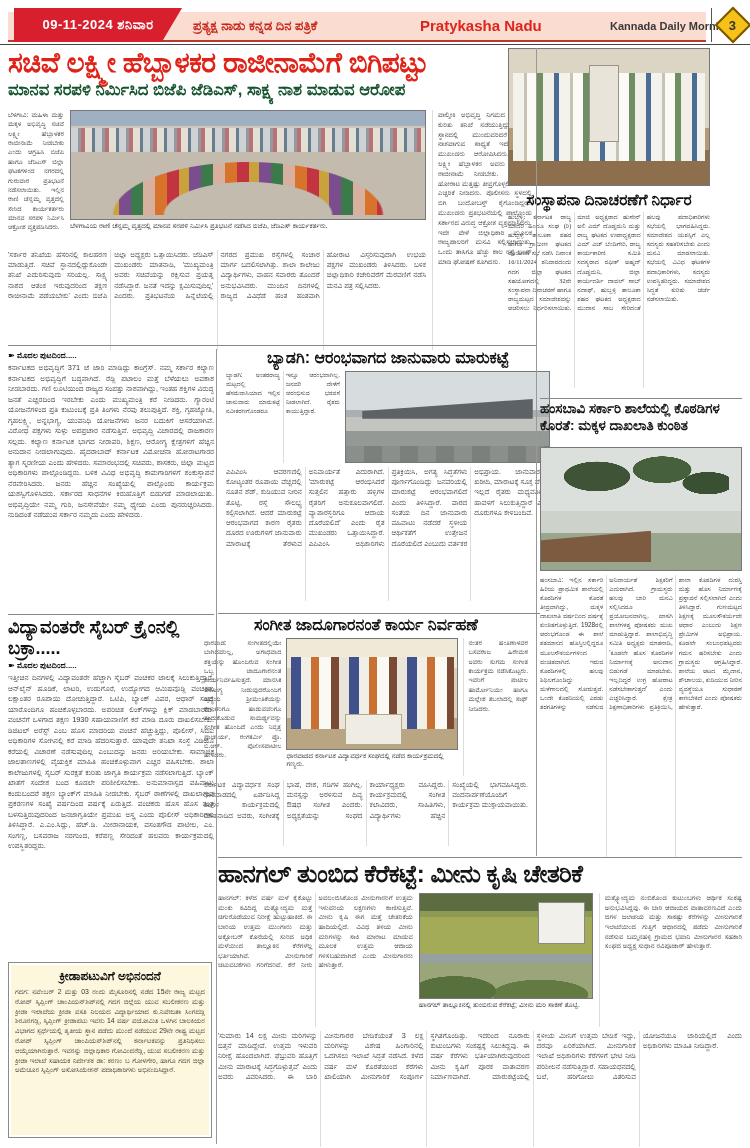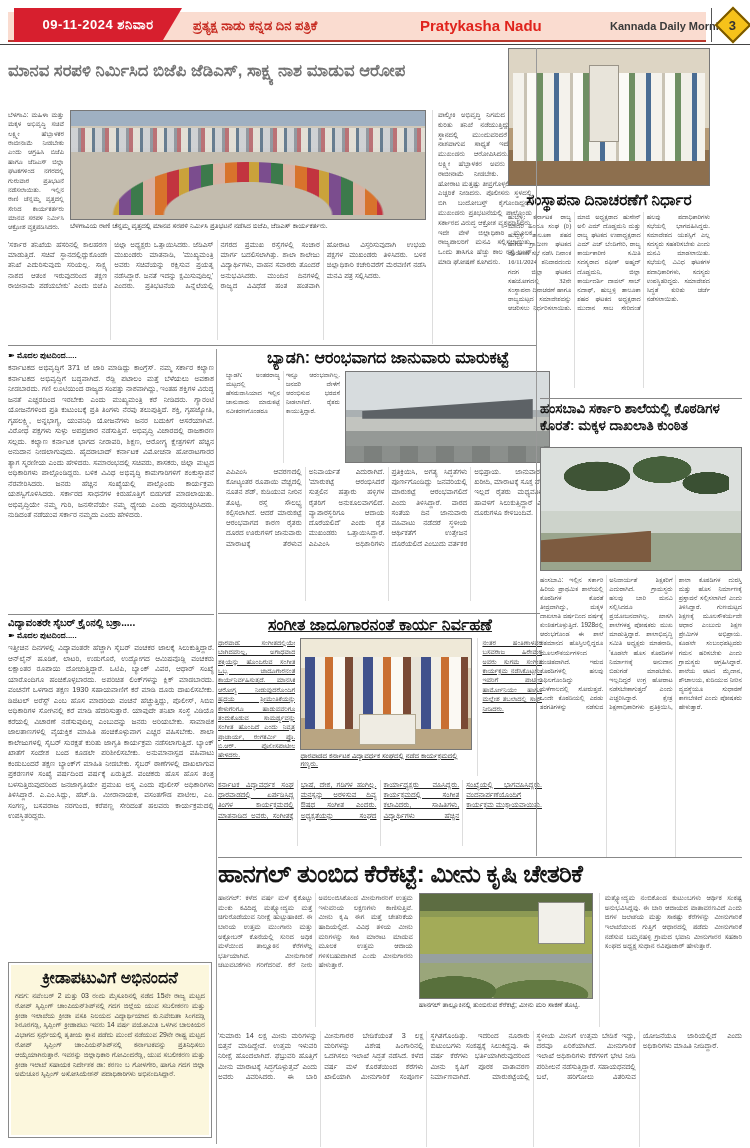--- a/index.html
+++ b/index.html
@@ -60,47 +60,47 @@
      background:repeating-linear-gradient(90deg,#40518c 0 10px,#f2efe6 10px 20px,#c96f32 20px 28px,#fbf9f3 28px 40px,#7a4a35 40px 48px,#e9e5da 48px 58px);}
   .ph-felix::after{content:"";position:absolute;left:34%;bottom:4%;width:32%;height:26%;background:#efece3;border:1px solid #b1a78f;}
   .ph-pond{background:linear-gradient(#5d6d42 0 16%,#8d9a54 16% 22%,#a3ab58 22% 58%,#97a0a0 58% 66%,#7c8a4c 66% 100%);}
   .ph-pond::before{content:"";position:absolute;right:4%;top:8%;width:26%;height:38%;background:#f2f0ea;border:1px solid #8b8b83;}
   .ph-pond::after{content:"";position:absolute;left:0;bottom:0;width:100%;height:34%;
      background:radial-gradient(ellipse 40% 70% at 20% 80%,#58703c 0 60%,transparent 61%),
                 radial-gradient(ellipse 46% 70% at 70% 90%,#637a42 0 60%,transparent 61%),#9aa67a;}
   
   .lead{position:absolute;left:8px;top:48px;width:524px;height:296px;}
   .lead-hl{font-size:28px;line-height:1.05;font-weight:bold;color:#e02318;letter-spacing:-.5px;white-space:nowrap;}
-  .lead-sub{font-size:16.5px;font-weight:bold;color:#737373;margin-top:13px;white-space:nowrap;}
+  .lead-sub{font-size:16.5px;font-weight:bold;color:#14532d;margin-top:3px;white-space:nowrap;}
   .lead-body{position:absolute;left:0;top:62px;width:524px;height:234px;display:grid;
              grid-template-columns:56px 356px 1fr;grid-template-rows:128px auto;grid-column-gap:6px;}
   .lead-left{grid-column:1;grid-row:1;}
   .lead-photo-wrap{grid-column:2;grid-row:1;}
   .lead-right{grid-column:3;grid-row:1/3;border-left:1px solid #ddd;padding-left:5px;}
-  .lead-bottom{grid-column:1/3;grid-row:2;margin-top:2px;}
+  .lead-bottom{grid-column:1/3;grid-row:2;margin-top:12px;}
   
   .rtop{position:absolute;left:508px;top:48px;width:202px;height:348px;font-family:Liberation Serif, serif;}
   .rtop-hl{font-size:15.5px;font-weight:bold;color:#111;text-align:center;margin:5px 0 3px;}
   
   .reddy{position:absolute;left:8px;top:349px;width:206px;height:266px;}
   .sec-hl-sm{font-size:13.5px;font-weight:bold;color:#111;text-align:center;}
   
   .cyber{position:absolute;left:8px;top:617px;width:206px;height:340px;}
-  .cyber-hl{font-size:10px;font-weight:bold;color:#111;margin-bottom:2px;}
+  .cyber-hl{font-size:18px;font-weight:bold;color:#111;margin-bottom:2px;}
   
   .sports{position:absolute;left:8px;top:962px;width:204px;height:176px;background:#fcf7dd;
           border:1px solid #8a8a8a;box-shadow:0 0 0 2px #fff inset;padding:4px 6px;box-sizing:border-box;}
-  .sports-hl{font-size:16px;font-weight:bold;color:#111;text-align:center;margin:2px 0 4px;}
+  .sports-hl{font-size:12px;font-weight:bold;color:#111;text-align:center;margin:2px 0 4px;}
   
   .badagi{position:absolute;left:218px;top:349px;width:324px;height:262px;margin-left:8px;}
   .sec-hl{font-size:16px;font-weight:bold;color:#111;text-align:center;}
   .badagi-row{display:flex;margin-top:4px;}
   .badagi-left{width:114px;height:92px;margin-right:5px;}
   
-  .sang{position:absolute;left:218px;top:616px;width:324px;height:238px;text-decoration:underline;}
+  .sang{position:absolute;left:204px;top:616px;width:324px;height:238px;}
   .sang-row{display:flex;margin-top:4px;}
   .sang-left{width:78px;height:138px;margin-right:5px;}
   .sang-right{width:60px;height:138px;margin-left:5px;border-left:1px solid #ddd;padding-left:4px;}
   
   .rlow{position:absolute;left:540px;top:401px;width:202px;height:454px;}
   .rlow-hl{font-size:13.5px;font-weight:bold;color:#111;line-height:1.25;margin-bottom:12px;}
   
   .hana{position:absolute;left:218px;top:860px;width:524px;height:286px;}
   .hana-hl{font-size:24px;font-weight:bold;color:#151515;letter-spacing:-.5px;white-space:nowrap;}
   .hana-row{display:flex;margin-top:5px;}
@@ -121,20 +121,21 @@
     <div class="masthead">Pratykasha Nadu</div>
     <div class="masthead-sub">Kannada Daily Morning</div>
     <div class="hdr-vline"></div>
     <div class="pagenum-diamond">
       <span>3</span>
     </div>
   </div>
   <div class="hdr-rule"></div>
 
   <div class="lead">
+    <div class="lead-hl">ಸಚಿವೆ ಲಕ್ಷ್ಮೀ ಹೆಬ್ಬಾಳಕರ ರಾಜೀನಾಮೆಗೆ ಬಿಗಿಪಟ್ಟು</div>
     <div class="lead-sub">ಮಾನವ ಸರಪಳಿ ನಿರ್ಮಿಸಿದ ಬಿಜೆಪಿ ಜೆಡಿಎಸ್, ಸಾಕ್ಷ್ಯ ನಾಶ ಮಾಡುವ ಆರೋಪ</div>
     <div class="lead-body">
       <div class="lead-left body-txt" style="font-size:6.6px">ಬೆಳಗಾವಿ: ಮಹಿಳಾ ಮತ್ತು ಮಕ್ಕಳ ಅಭಿವೃದ್ಧಿ ಸಚಿವೆ ಲಕ್ಷ್ಮೀ ಹೆಬ್ಬಾಳಕರ ರಾಜೀನಾಮೆ ನೀಡಬೇಕು ಎಂದು ಆಗ್ರಹಿಸಿ ಬಿಜೆಪಿ ಹಾಗೂ ಜೆಡಿಎಸ್ ಜಿಲ್ಲಾ ಘಟಕಗಳಿಂದ ನಗರದಲ್ಲಿ ಗುರುವಾರ ಪ್ರತಿಭಟನೆ ನಡೆಸಲಾಯಿತು. ಇಲ್ಲಿನ ರಾಣಿ ಚೆನ್ನಮ್ಮ ವೃತ್ತದಲ್ಲಿ ಸೇರಿದ ಕಾರ್ಯಕರ್ತರು ಮಾನವ ಸರಪಳಿ ನಿರ್ಮಿಸಿ ಆಕ್ರೋಶ ವ್ಯಕ್ತಪಡಿಸಿದರು.</div>
       <div class="lead-photo-wrap">
         <div class="ph ph-crowd" style="width:354px;height:108px"></div>
         <div class="caption">ಬೆಳಗಾವಿಯ ರಾಣಿ ಚೆನ್ನಮ್ಮ ವೃತ್ತದಲ್ಲಿ ಮಾನವ ಸರಪಳಿ ನಿರ್ಮಿಸಿ ಪ್ರತಿಭಟನೆ ನಡೆಸಿದ ಬಿಜೆಪಿ, ಜೆಡಿಎಸ್ ಕಾರ್ಯಕರ್ತರು.</div>
       </div>
       <div class="lead-right body-txt" style="font-size:6.9px">ವಾಲ್ಮೀಕಿ ಅಭಿವೃದ್ಧಿ ನಿಗಮದ ಹಗರಣದ ಕುರಿತು ತನಿಖೆ ನಡೆಯುತ್ತಿದ್ದು, ಸಚಿವೆ ಸ್ಥಾನದಲ್ಲಿ ಮುಂದುವರಿದರೆ ಸಾಕ್ಷ್ಯ ನಾಶವಾಗುವ ಸಾಧ್ಯತೆ ಇದೆ ಎಂದು ಮುಖಂಡರು ಆರೋಪಿಸಿದರು. 'ಸಚಿವೆ ಲಕ್ಷ್ಮೀ ಹೆಬ್ಬಾಳಕರ ಅವರು ತಕ್ಷಣವೇ ರಾಜೀನಾಮೆ ನೀಡಬೇಕು. ಇಲ್ಲದಿದ್ದರೆ ಹೋರಾಟ ಮತ್ತಷ್ಟು ತೀವ್ರಗೊಳ್ಳಲಿದೆ' ಎಂದು ಎಚ್ಚರಿಕೆ ನೀಡಿದರು. ಪೊಲೀಸರು ಸ್ಥಳದಲ್ಲಿ ಬಿಗಿ ಬಂದೋಬಸ್ತ್ ಕೈಗೊಂಡಿದ್ದರು. ಮುಖಂಡರು ಪ್ರತಿಭಟನೆಯಲ್ಲಿ ಪಾಲ್ಗೊಂಡು ಸರ್ಕಾರದ ವಿರುದ್ಧ ಆಕ್ರೋಶ ವ್ಯಕ್ತಪಡಿಸಿದರು. ಇದೇ ವೇಳೆ ಜಿಲ್ಲಾಧಿಕಾರಿ ಮೂಲಕ ರಾಜ್ಯಪಾಲರಿಗೆ ಮನವಿ ಸಲ್ಲಿಸಲಾಯಿತು. ಒಂದು ತಾಸಿಗೂ ಹೆಚ್ಚು ಕಾಲ ರಸ್ತೆ ಬಂದ್ ಮಾಡಿ ಘೋಷಣೆ ಕೂಗಿದರು.</div>
       <div class="lead-bottom body-txt cols4" style="height:100px">'ಸರ್ಕಾರ ತನಿಖೆಯ ಹೆಸರಿನಲ್ಲಿ ಕಾಲಹರಣ ಮಾಡುತ್ತಿದೆ. ಸಚಿವೆ ಸ್ಥಾನದಲ್ಲಿದ್ದುಕೊಂಡೇ ತನಿಖೆ ಎದುರಿಸುವುದು ಸರಿಯಲ್ಲ. ಸಾಕ್ಷ್ಯ ನಾಶದ ಆತಂಕ ಇರುವುದರಿಂದ ತಕ್ಷಣ ರಾಜೀನಾಮೆ ಪಡೆಯಬೇಕು' ಎಂದು ಬಿಜೆಪಿ ಜಿಲ್ಲಾ ಅಧ್ಯಕ್ಷರು ಒತ್ತಾಯಿಸಿದರು. ಜೆಡಿಎಸ್ ಮುಖಂಡರು ಮಾತನಾಡಿ, 'ಮುಖ್ಯಮಂತ್ರಿ ಅವರು ಸಚಿವೆಯನ್ನು ರಕ್ಷಿಸುವ ಪ್ರಯತ್ನ ನಡೆಸಿದ್ದಾರೆ. ಜನತೆ ಇದನ್ನು ಕ್ಷಮಿಸುವುದಿಲ್ಲ' ಎಂದರು. ಪ್ರತಿಭಟನೆಯ ಹಿನ್ನೆಲೆಯಲ್ಲಿ ನಗರದ ಪ್ರಮುಖ ರಸ್ತೆಗಳಲ್ಲಿ ಸಂಚಾರ ಮಾರ್ಗ ಬದಲಿಸಲಾಗಿತ್ತು. ಶಾಲಾ ಕಾಲೇಜು ವಿದ್ಯಾರ್ಥಿಗಳು, ವಾಹನ ಸವಾರರು ತೊಂದರೆ ಅನುಭವಿಸಿದರು. ಮುಂದಿನ ದಿನಗಳಲ್ಲಿ ರಾಜ್ಯದ ವಿವಿಧೆಡೆ ಹಂತ ಹಂತವಾಗಿ ಹೋರಾಟ ವಿಸ್ತರಿಸುವುದಾಗಿ ಉಭಯ ಪಕ್ಷಗಳ ಮುಖಂಡರು ತಿಳಿಸಿದರು. ಬಳಿಕ ಜಿಲ್ಲಾಧಿಕಾರಿ ಕಚೇರಿವರೆಗೆ ಮೆರವಣಿಗೆ ನಡೆಸಿ ಮನವಿ ಪತ್ರ ಸಲ್ಲಿಸಿದರು.</div>
     </div>

